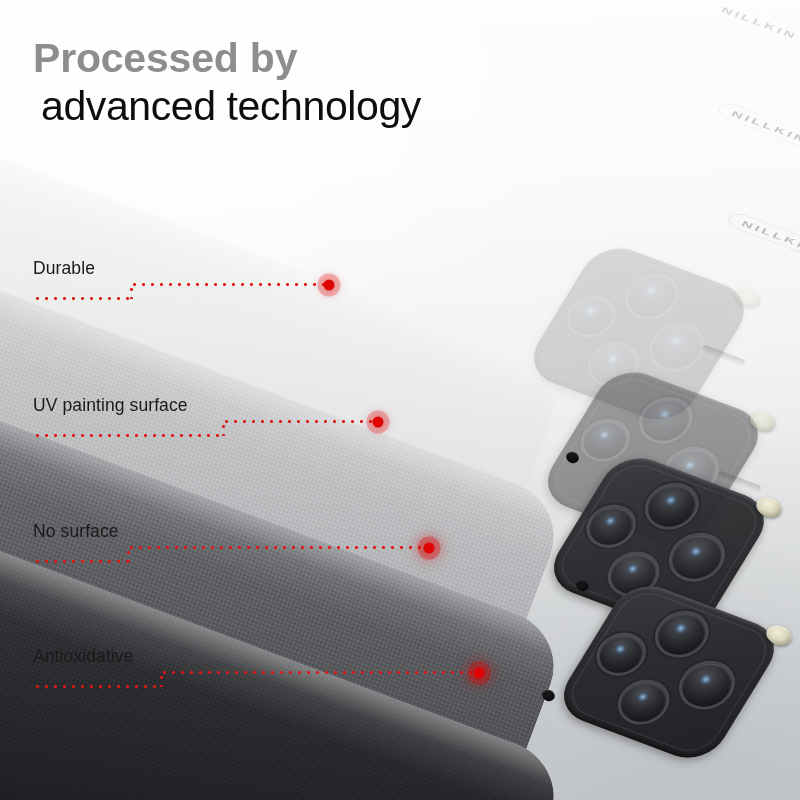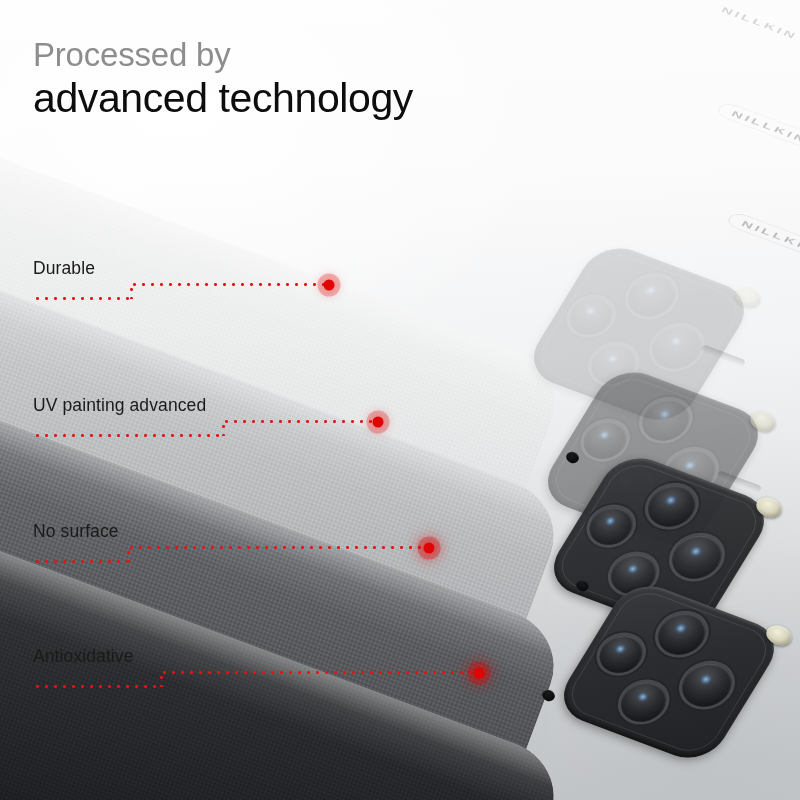--- a/index.html
+++ b/index.html
@@ -31,32 +31,33 @@
   
   .headline {
     position: absolute;
     left: 33px;
     top: 38px;
     line-height: 1.0;
     user-select: none;
   }
   .headline .l1 {
     display: block;
-    font-size: 33px;
+    font-size: 41px;
     color: #8d8d8d;
     letter-spacing: -0.2px;
-    font-weight: 400;
+    font-weight: 700;
   }
   .headline .l2 {
     display: block;
     font-size: 41px;
     color: #0d0d0d;
     letter-spacing: -0.4px;
     margin-top: 7px;
     font-weight: 400;
+    margin-left: 8px;
   }
 
   
   .cases {
     position: absolute;
     inset: 0;
     pointer-events: none;
   }
   .case {
     position: absolute;
@@ -364,21 +365,21 @@
 
   <div class="callout" style="left:33px; top:285px;">
     <span class="label">Durable</span>
     <div class="dots-h" style="left:0px; top:12px; width:98px;"></div>
     <div class="dots-v" style="left:97px; top:0px; height:14px;"></div>
     <div class="dots-h" style="left:97px; top:-2px; width:198px;"></div>
     <div class="marker" style="left:296px; top:0px;"></div>
   </div>
 
   <div class="callout" style="left:33px; top:422px;">
-    <span class="label">UV painting advanced</span>
+    <span class="label">UV painting surface</span>
     <div class="dots-h" style="left:0px; top:12px; width:190px;"></div>
     <div class="dots-v" style="left:189px; top:0px; height:14px;"></div>
     <div class="dots-h" style="left:189px; top:-2px; width:155px;"></div>
     <div class="marker" style="left:345px; top:0px;"></div>
   </div>
 
   <div class="callout" style="left:33px; top:548px;">
     <span class="label">No surface</span>
     <div class="dots-h" style="left:0px; top:12px; width:95px;"></div>
     <div class="dots-v" style="left:94px; top:0px; height:14px;"></div>

